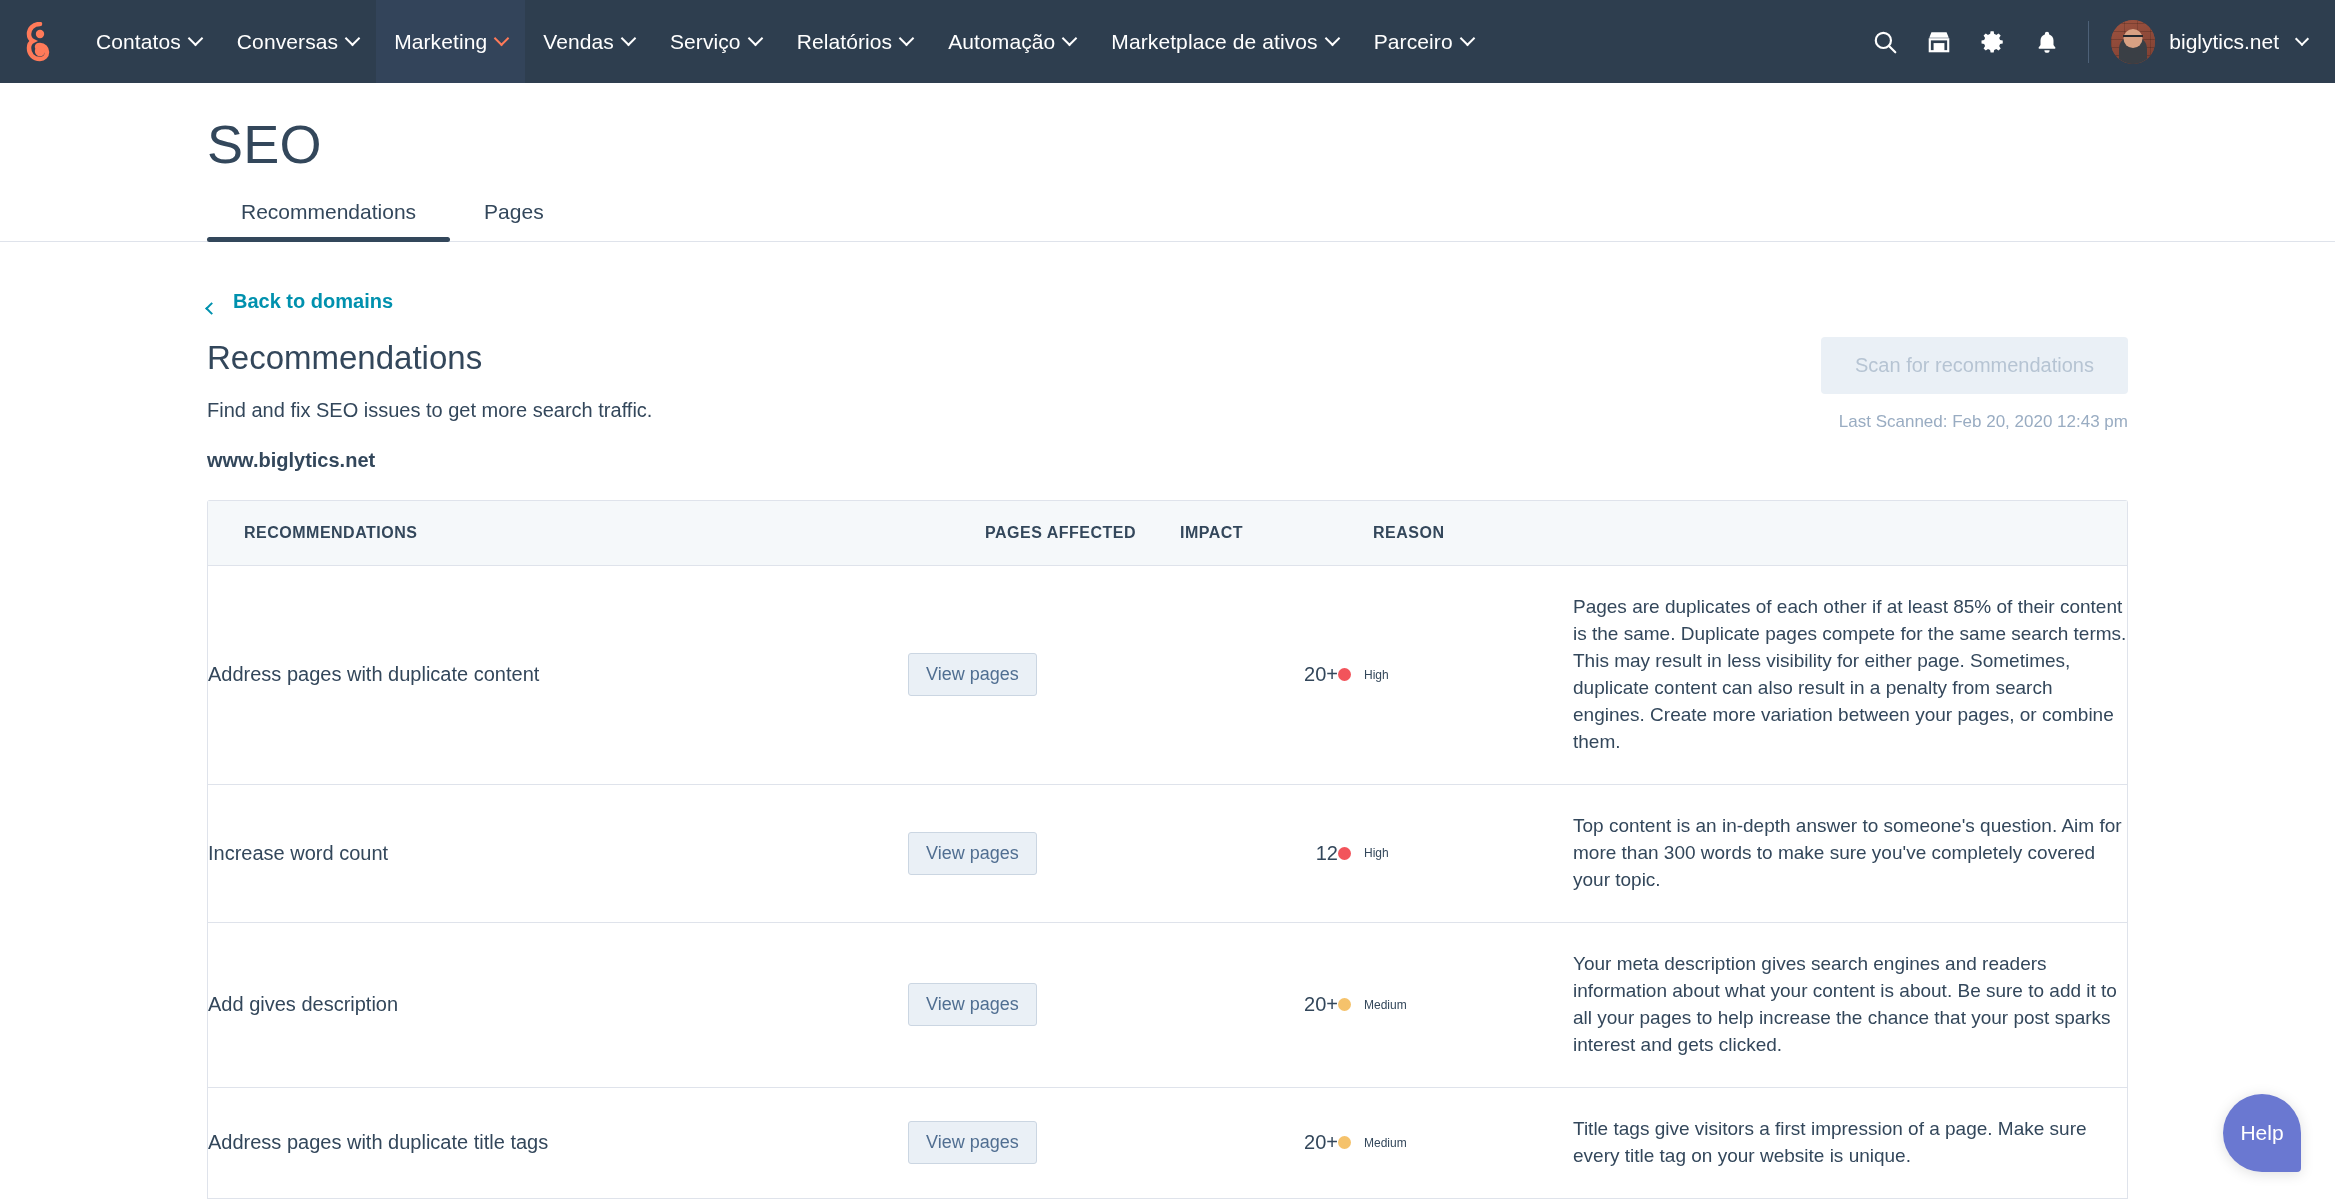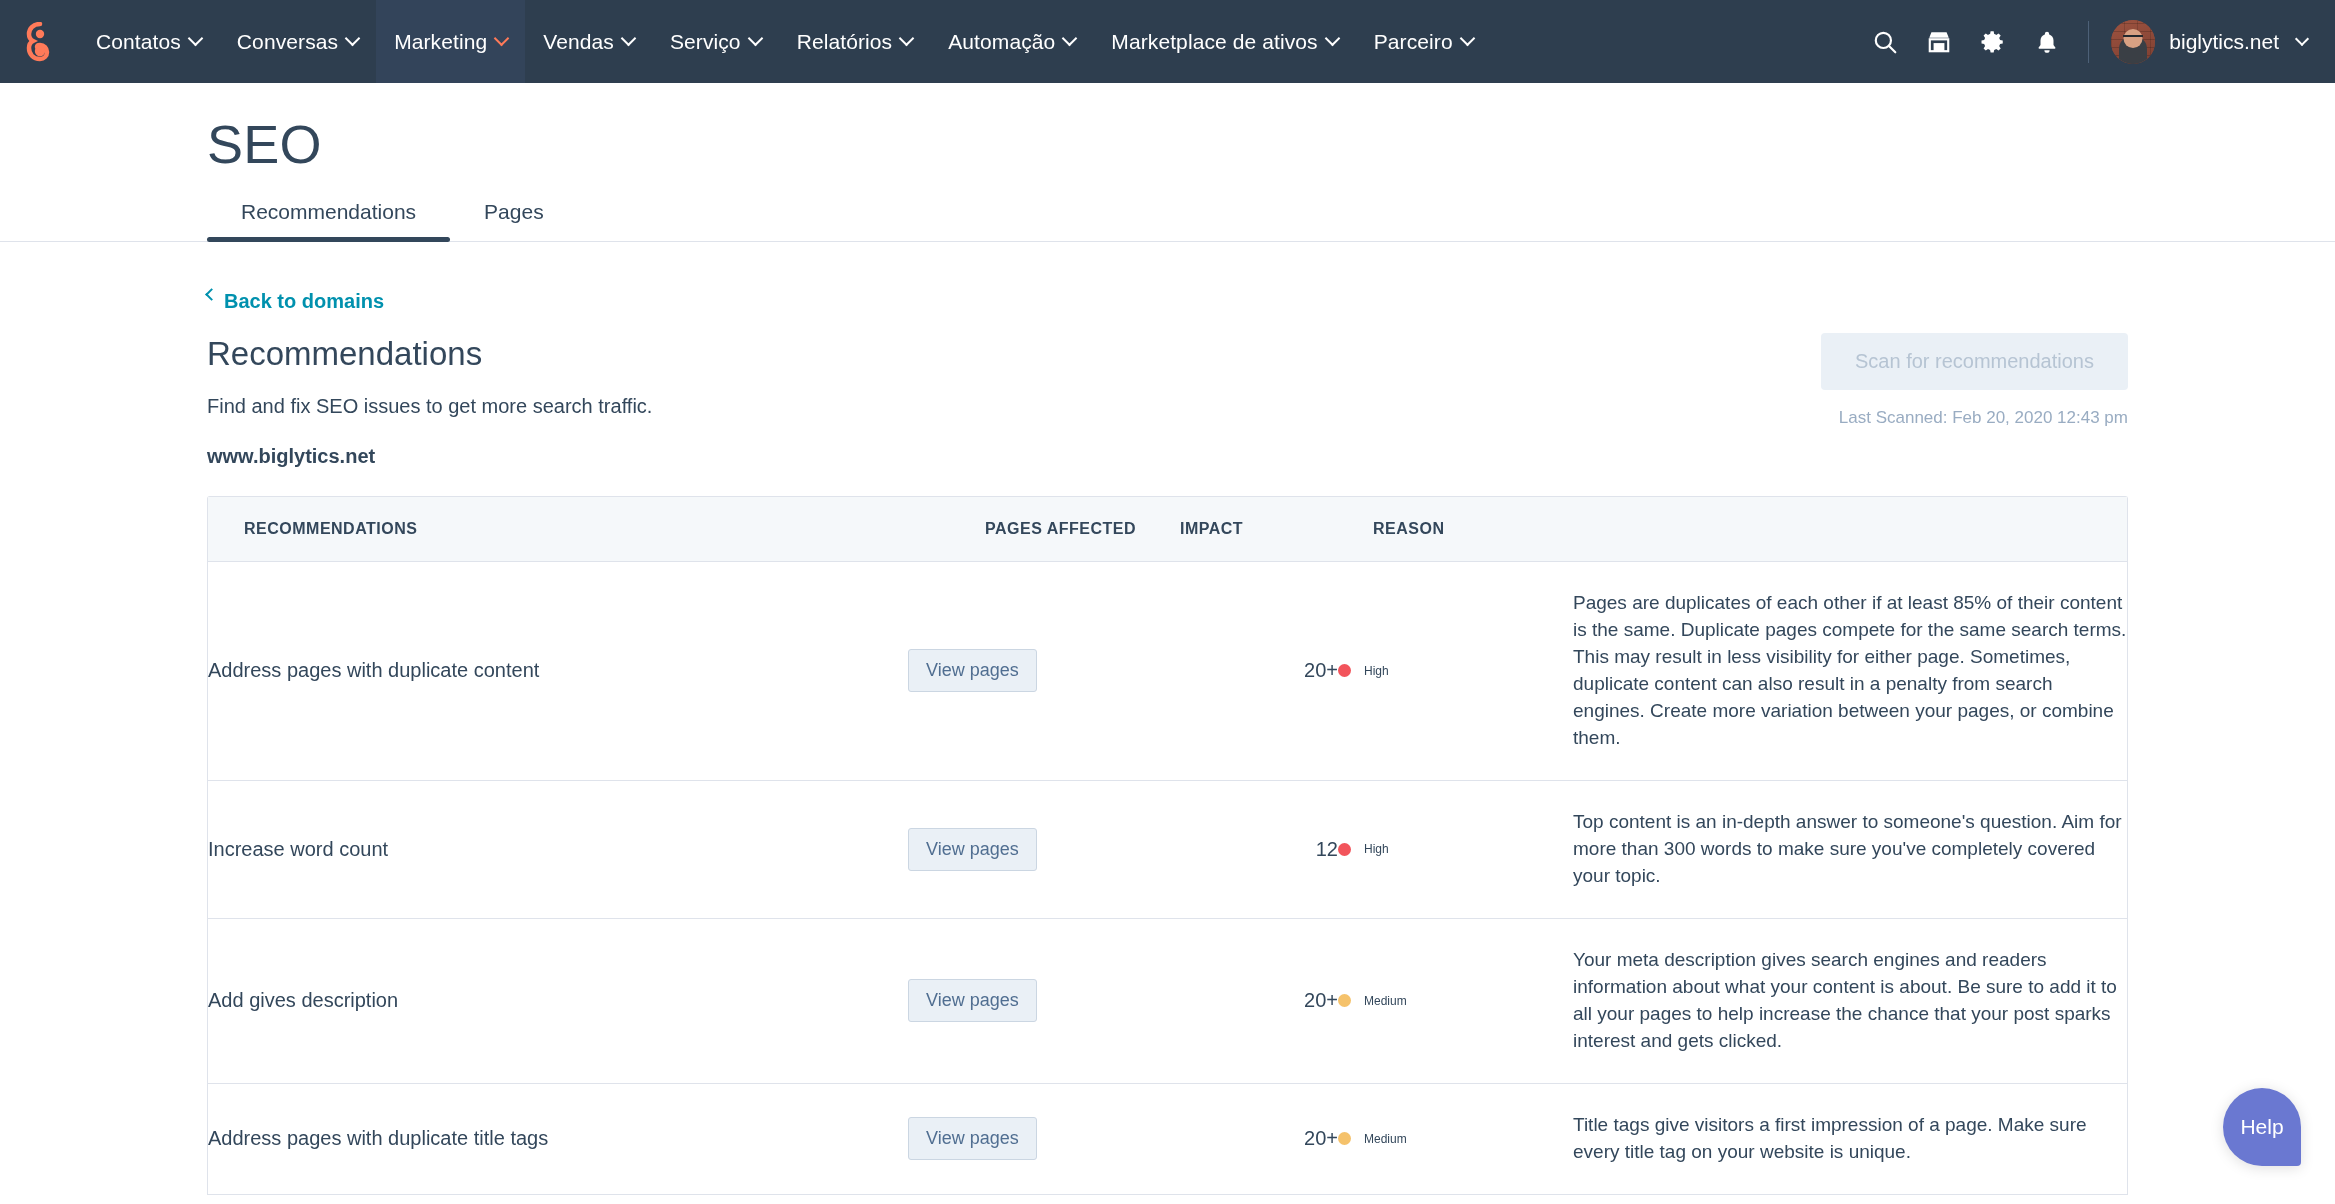--- a/index.html
+++ b/index.html
@@ -170,22 +170,22 @@
     background: #33475b;
   }
 
   
   .content {
     padding: 0 207px;
     position: relative;
   }
   .back-link {
     display: inline-flex;
-    align-items: flex-start;
-    gap: 8px;
+    align-items: flex-end;
+    gap: 17px;
     margin-top: 48px;
     color: #0091ae;
     font-size: 20px;
     font-weight: bold;
     cursor: pointer;
   }
   .back-chevron {
     display: inline-block;
     width: 9px; height: 9px;
     border-left: 2.2px solid #0091ae;
@@ -308,21 +308,21 @@
   .reason-text {
     font-size: 19px;
     line-height: 1.42;
     color: #33475b;
   }
 
   
   .help-bubble {
     position: fixed;
     right: 34px;
-    bottom: 38px;
+    bottom: 32px;
     width: 78px;
     height: 78px;
     background: #6a78d1;
     border-radius: 39px 39px 4px 39px;
     display: flex;
     align-items: center;
     justify-content: center;
     color: #ffffff;
     font-size: 21px;
     cursor: pointer;

